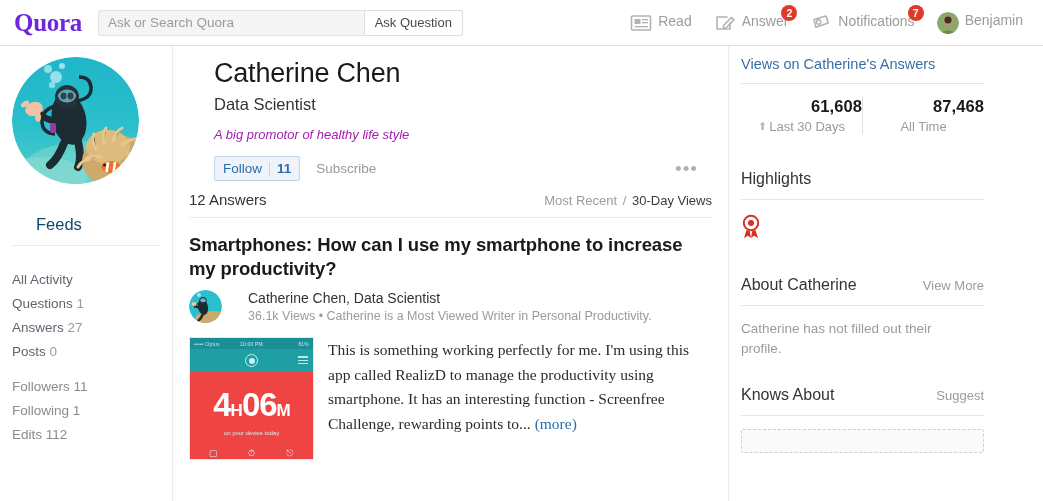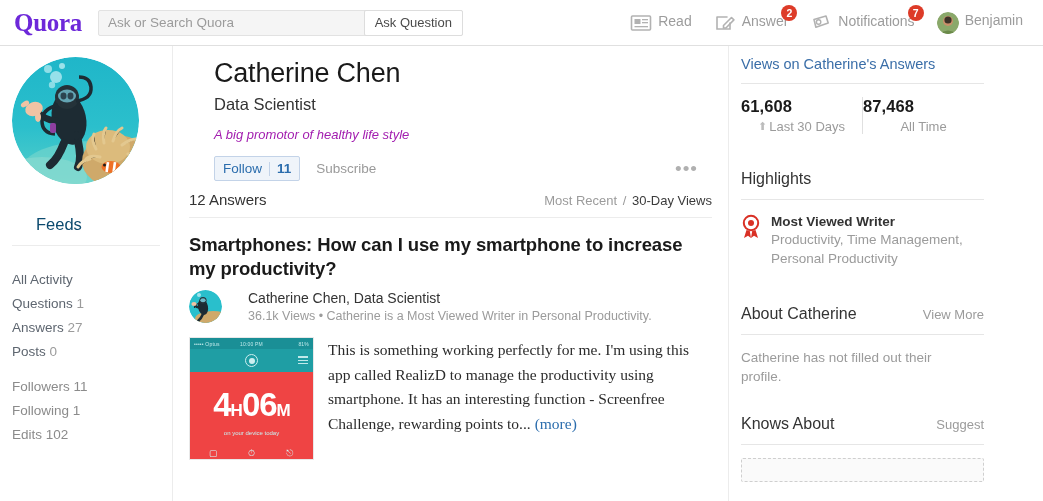--- a/index.html
+++ b/index.html
@@ -342,21 +342,21 @@
     background: #e6e6e6;
     margin-top: 11px;
   }
 
   .views-row {
     display: flex;
     margin-top: 13px;
   }
   .views-cell {
     flex: 1;
-    text-align: left;
+    text-align: right;
     position: relative;
   }
   .views-cell.left { border-right: 1px solid #e0e0e0; }
   .views-num {
     font-size: 16.5px;
     font-weight: bold;
     color: #1a1a1a;
     letter-spacing: 0.1px;
   }
   .views-label {
@@ -662,21 +662,21 @@
       <div class="feed-item muted">
         <span>Followers</span>
         <span class="cnt">11</span>
       </div>
       <div class="feed-item muted">
         <span>Following</span>
         <span class="cnt">1</span>
       </div>
       <div class="feed-item muted">
         <span>Edits</span>
-        <span class="cnt">102</span>
+        <span class="cnt">112</span>
       </div>
     </div>
   </div>
 
   <div class="col-main">
 
     <div class="profile-info">
       <div class="profile-name">Catherine Chen</div>
       <div class="profile-title">Data Scientist</div>
       <div class="profile-tagline">A big promotor of healthy life style</div>
@@ -809,24 +809,20 @@
 
     <div class="highlight-item">
       <span class="award-icon">
         <svg viewBox="0 0 20 26" class="avatar-svg">
           <circle cx="10" cy="9" r="7.2" fill="none" stroke="#d93025" stroke-width="2"></circle>
           <circle cx="10" cy="9" r="3" fill="#d93025"></circle>
           <path d="M5.5 16 L3 24 l4-2.2 L10 24 l-1.2 -7 z" fill="#d93025"></path>
           <path d="M14.5 16 L17 24 l-4 -2.2 L10 24 l1.2 -7 z" fill="#d93025"></path>
         </svg>
       </span>
-      <div>
-        <div class="highlight-title">Most Viewed Writer</div>
-        <div class="highlight-sub">Productivity, Time Management, Personal Productivity</div>
-      </div>
     </div>
 
     <div class="rs-section-title-row">
       <span class="rs-section-title">About Catherine</span>
       <span class="rs-section-action">View More</span>
     </div>
     <div class="rs-hr"></div>
     <div class="about-text">Catherine has not filled out their profile.</div>
 
     <div class="rs-section-title-row" style="margin-top:28px;">

